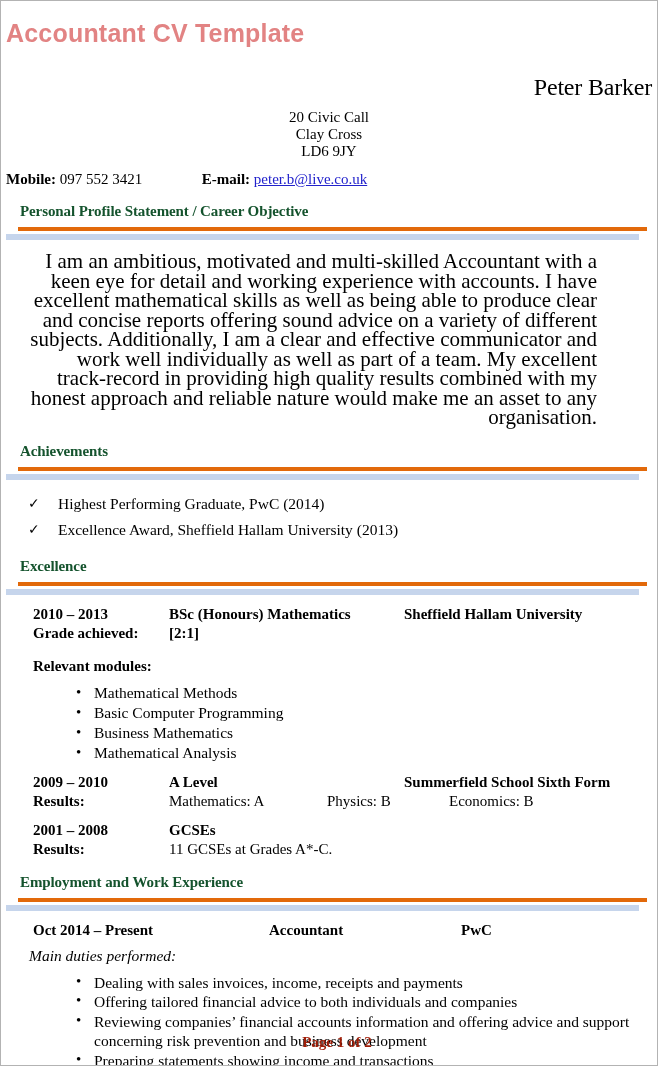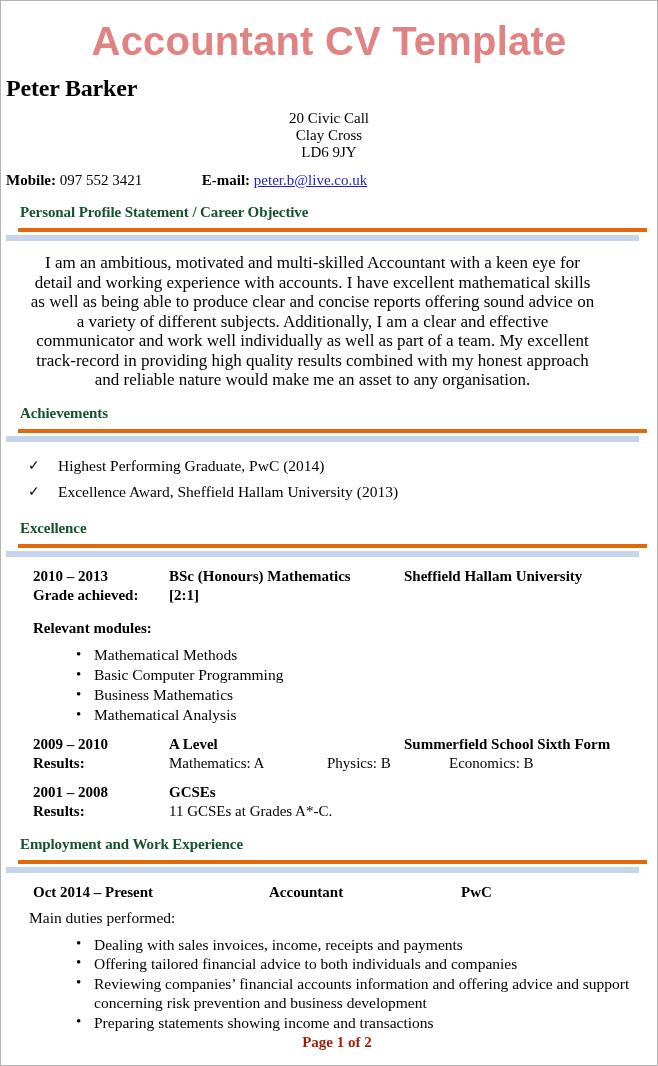--- a/index.html
+++ b/index.html
@@ -19,33 +19,33 @@
     border: 1px solid #b3b3b3;
     background: #ffffff;
     overflow: hidden;
   }
   .inner {
     padding: 0 5px;
   }
 
   
   .doc-title {
-    text-align: center;
+    text-align: left;
     font-family: "Liberation Sans", "DejaVu Sans", sans-serif;
     font-weight: bold;
-    font-size: 40px;
+    font-size: 25px;
     color: #e28383;
     margin: 18px 0 0 0;
     letter-spacing: 0.2px;
   }
   .person-name {
-    text-align: left;
-    font-weight: bold;
+    text-align: right;
+    font-weight: normal;
     font-size: 24px;
-    margin: 11px 0 0 0;
+    margin: 26px 0 0 0;
     letter-spacing: -0.2px;
   }
   .address-line {
     text-align: center;
     font-size: 15px;
     line-height: 17px;
   }
   .address-block {
     margin-top: 8px;
   }
@@ -80,24 +80,24 @@
   }
   .rule-blue {
     height: 6px;
     background: #c6d5ec;
     margin: 3px 13px 0 0;
   }
 
   
   .body-block {
     padding: 0 16px 0 22px;
-    font-size: 17px;
+    font-size: 21px;
     line-height: 19.5px;
     margin-top: 12px;
-    text-align: center;
+    text-align: right;
   }
   .profile-text {
     padding-right: 55px;
   }
 
   .check-list {
     list-style: none;
     margin: 11px 0 0 0;
     padding: 0 0 0 22px;
     font-size: 15.5px;
@@ -163,20 +163,21 @@
   .subhead {
     font-weight: bold;
     font-size: 15px;
     margin-top: 15px;
     padding-left: 27px;
   }
   .plain-line {
     font-size: 15.5px;
     margin-top: 7px;
     padding-left: 23px;
+    font-style: italic;
   }
 
   
   .footer {
     position: absolute;
     left: 16px;
     right: 0;
     bottom: 14px;
     text-align: center;
     font-weight: bold;

